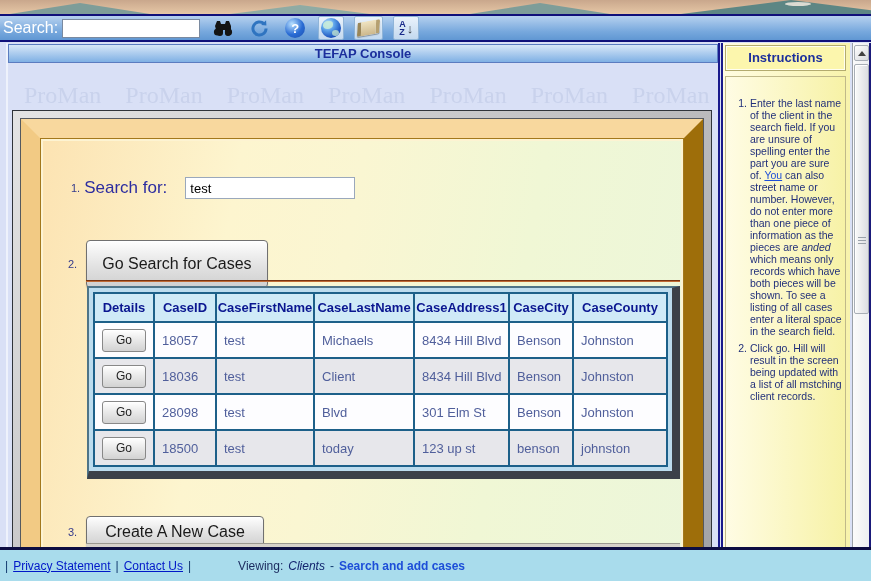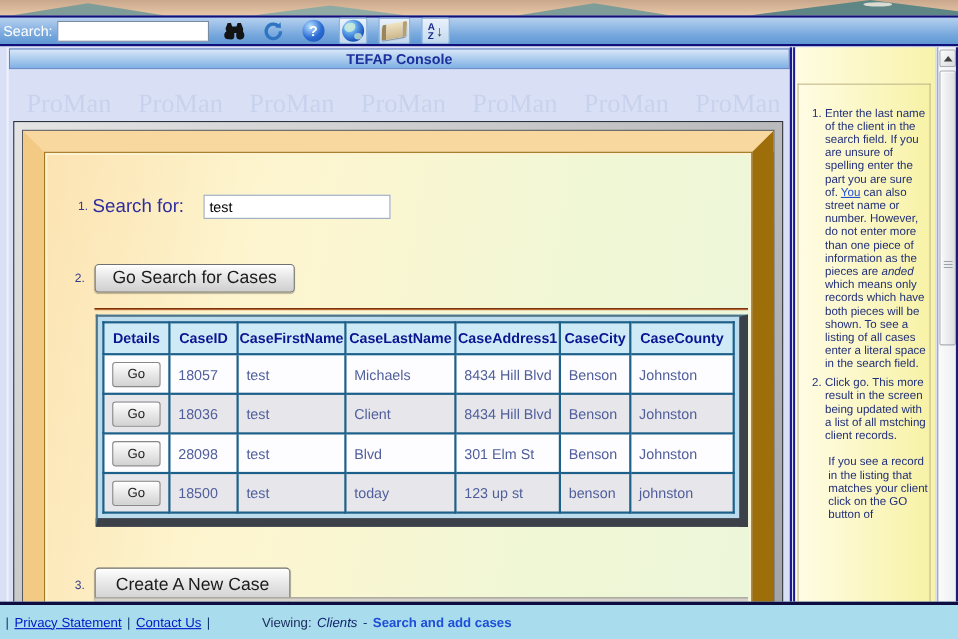--- a/index.html
+++ b/index.html
@@ -21,21 +21,21 @@
   .mtn.m4 { right:-30px; border-left:110px solid transparent; border-right:110px solid transparent;
             border-bottom:14px solid #5d8684; }
   .snow { position:absolute; right:60px; bottom:8px; width:26px; height:4px;
           background:#e9e4da; border-radius:50%; opacity:.9; }
 
   
   .toolbar { position:absolute; left:0; top:14px; width:871px; height:28px;
     background:linear-gradient(#b6d1ef,#77a8dd 65%,#6097d3);
     border-top:2px solid #10107a; border-bottom:2px solid #10107a;
     display:flex; align-items:center; padding-left:3px; }
-  .toolbar-label { color:#ffffff; font-size:13px; margin-right:4px; }
+  .toolbar-label { color:#ffffff; font-size:16px; margin-right:4px; }
   .toolbar-input { width:138px; height:19px; border:1px solid #7a8aa0; background:#fff;
     font-size:12px; padding:0 3px; }
   .tool-icons { display:flex; align-items:center; margin-left:10px; gap:10px; }
   .tool-btn { min-width:26px; height:24px; display:flex; align-items:center; justify-content:center; }
   .tool-btn.lightbg { background:linear-gradient(#eaf2fb,#c3d9ef); border:1px solid #8fb4d8; border-radius:2px;
     padding:0 2px; }
   .help-circle { width:20px; height:20px; border-radius:50%;
     background:radial-gradient(circle at 35% 30%, #b9e1ff, #2a6cd4 55%, #1c4fae);
     color:#fff; font-weight:bold; font-size:13px; display:flex; align-items:center; justify-content:center; }
   .globe { width:20px; height:20px; border-radius:50%; position:relative; overflow:hidden;
@@ -77,21 +77,21 @@
     background:linear-gradient(100deg,#fce3b2 0%,#fdf5cf 28%,#faf6d2 45%,#f0f7d5 70%,#ecf6da 100%); }
 
   .step-row { position:absolute; display:flex; align-items:center; }
   .step-num { font-size:11px; color:#333a8c; margin-right:4px; }
   #step1 { left:30px; top:38px; }
   #step1 .step-label { font-size:17px; font-weight:normal; color:#2d2da0; margin-right:18px; }
   .search-for-input { width:170px; height:22px; border:1px solid #9aa8bc; background:#fff;
     font-size:13px; padding:0 4px; }
   #step2 { left:27px; top:101px; }
   #step3 { left:27px; top:377px; }
-  .big-btn { font-size:16px; color:#1a1a1a; padding:3px 15px; border:1px solid #707070; border-radius:4px;
+  .big-btn { font-size:16px; color:#1a1a1a; padding:14px 15px; border:1px solid #707070; border-radius:4px;
     background:linear-gradient(#fefefe,#e2e2e2 55%,#cfcfcf);
     box-shadow:inset 0 1px 0 #fff, 0 1px 1px rgba(0,0,0,.25); margin-left:5px;
     font-family:"Liberation Sans",sans-serif; }
   #step3 .big-btn { padding:6px 18px; }
 
   .rust-hr { position:absolute; left:45px; top:141px; width:594px; height:2px;
     background:#c06a34; border-top:1px solid #7a3410; }
 
   .table-frame { position:absolute; left:46px; top:147px; width:593px;
     border:solid; border-width:2px 8px 8px 2px;
@@ -301,30 +301,30 @@
             <div class="hscroll-strip"></div>
           </div>
         </div>
       </div>
     </div>
   </div>
 
   <div class="divider"></div>
 
   <div class="instructions">
+    <div class="instr-header">Instructions</div>
     <div class="instr-body">
       <div class="instr-item">
         <span class="instr-num">1.</span>
         <span class="instr-text"><span>Enter the last name of the client in the search field. If you are unsure of spelling enter the part you are sure of. </span><span class="instr-link">You</span><span> can also street name or number. However, do not enter more than one piece of information as the pieces are </span><span class="em">anded</span><span> which means only records which have both pieces will be shown. To see a listing of all cases enter a literal space in the search field.</span></span>
       </div>
       <div class="instr-item">
         <span class="instr-num">2.</span>
-        <span class="instr-text">Click go. This more result in the screen being updated with a list of all mstching client records.</span>
-      </div>
-      <div class="instr-para">If you see a record in the listing that matches your client click on the GO button of</div>
+        <span class="instr-text">Click go. Hill will result in the screen being updated with a list of all mstching client records.</span>
+      </div>
     </div>
   </div>
 
   <div class="right-scrollbar">
     <div class="sb-arrow">
       <div class="tri"></div>
     </div>
     <div class="sb-thumb">
       <div class="sb-grip"></div>
     </div>

